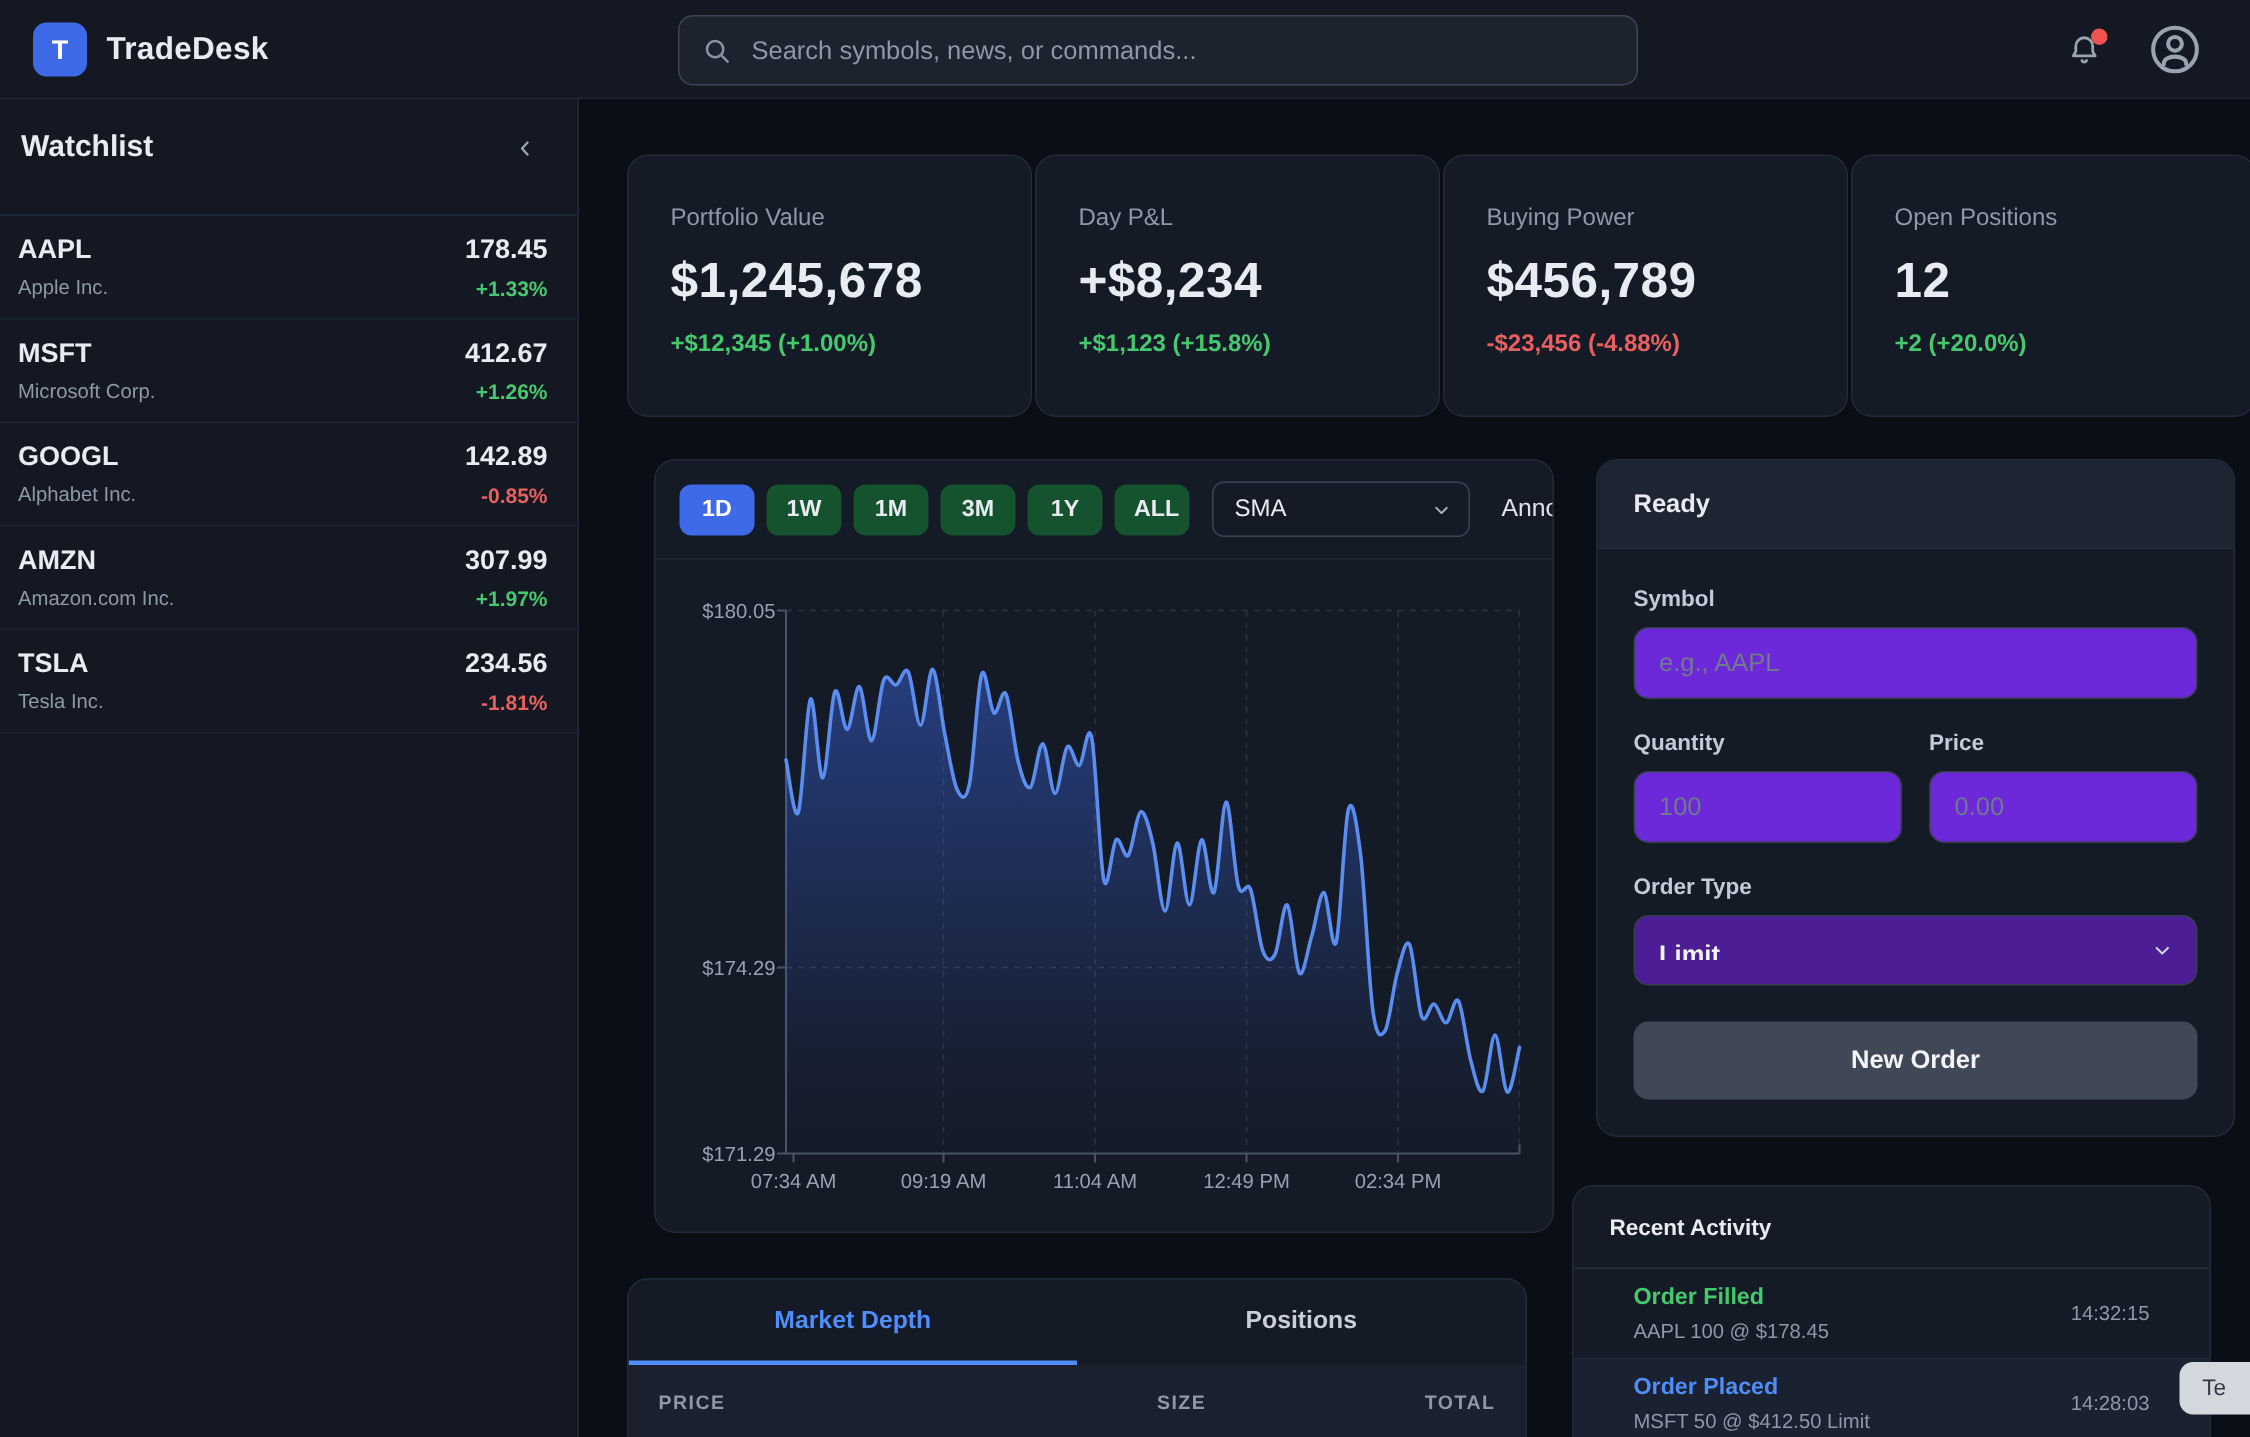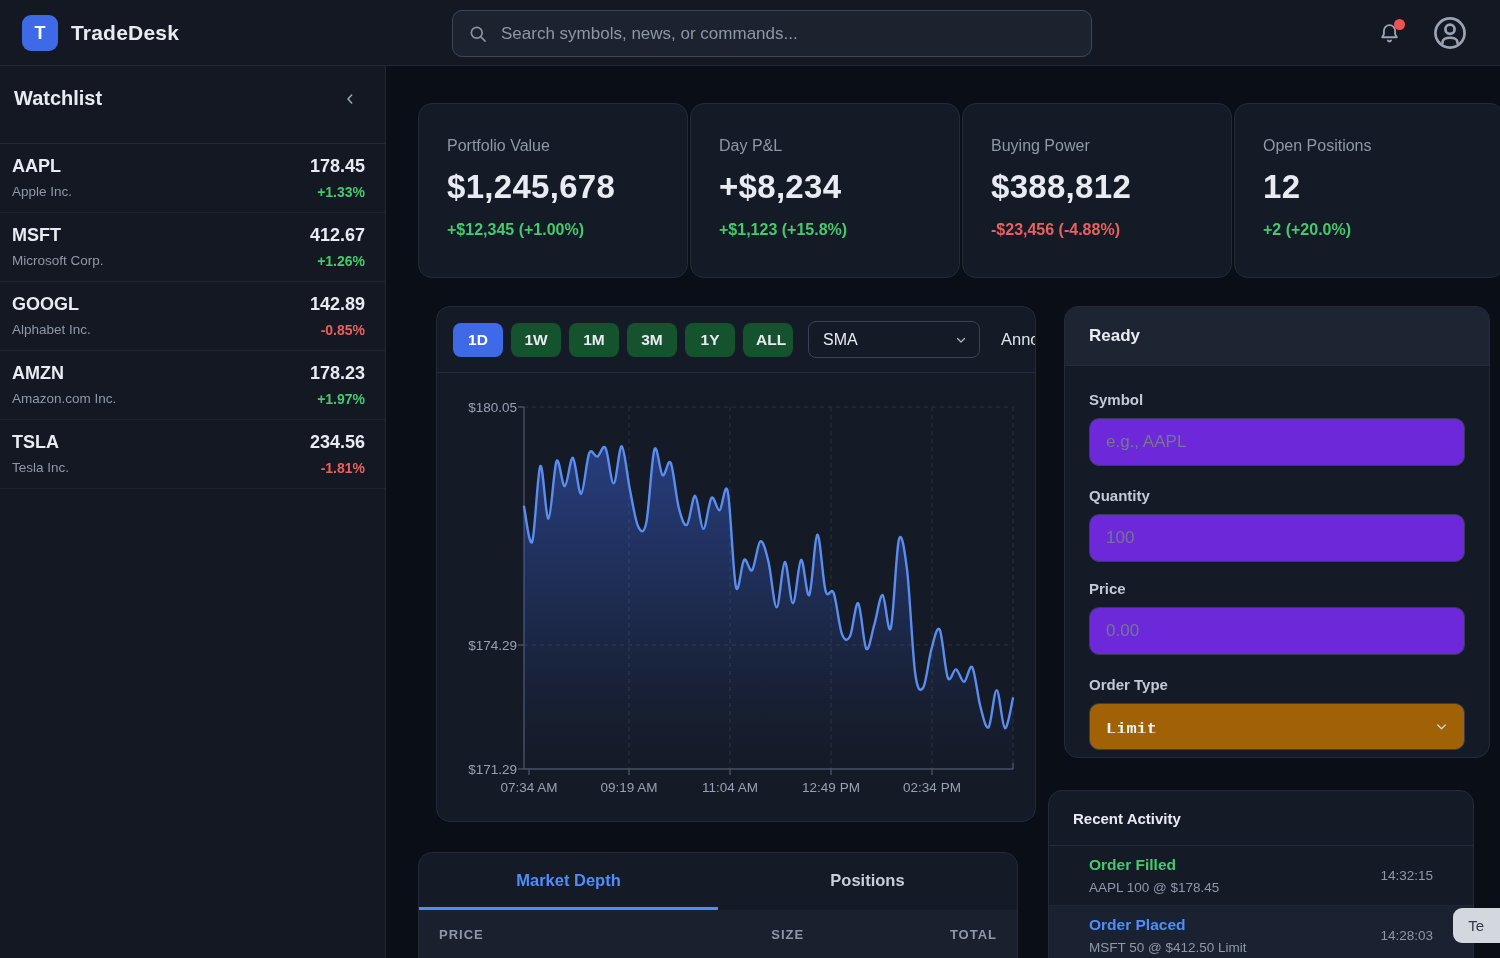--- a/index.html
+++ b/index.html
@@ -80,25 +80,25 @@
   
   .order-panel{position:absolute;left:677px;top:240px;width:426px;height:452px;background:var(--panel);
     border:1px solid var(--border);border-radius:14px;overflow:hidden}
   .op-header{height:59px;background:#1d2432;border-bottom:1px solid #242c3c;display:flex;align-items:center;
     padding:0 24px;font-size:17px;font-weight:700}
   .op-body{padding:25px 24px 0}
   .field-label{font-size:15px;font-weight:600;color:#c3cad7;margin-bottom:10px}
   .text-input{width:100%;height:48px;background:#6d28d9;border:1px solid #363e4f;border-radius:10px;
     color:#dfe4ec;font-size:17px;padding:0 16px;font-family:inherit}
   .text-input::placeholder{color:#6f7a8d}
-  .row-2{display:grid;grid-template-columns:1fr;gap:18px;margin-top:21px}
+  .row-2{display:grid;grid-template-columns:1fr 1fr;gap:18px;margin-top:21px}
   .order-type{margin-top:21px;position:relative}
-  .type-select{appearance:none;-webkit-appearance:none;width:100%;height:47px;background:#a16207;
+  .type-select{appearance:none;-webkit-appearance:none;width:100%;height:47px;background:#4c1d95;
     border:1px solid #363e4f;border-radius:10px;color:#eef1f6;font-size:17px;font-weight:600;
-    padding:16px 16px;font-family:Liberation Mono, monospace;cursor:pointer}
+    padding:16px 16px;font-family:Liberation Sans, sans-serif;cursor:pointer}
   .type-caret{position:absolute;right:16px;bottom:16px;pointer-events:none}
   .submit-btn{margin-top:24px;width:100%;height:52px;background:#404857;border:0;border-radius:10px;
     color:#f2f4f8;font-size:17px;font-weight:700;font-family:inherit;cursor:pointer}
   
   .activity-panel{position:absolute;left:661px;top:724px;width:426px;height:240px;background:var(--panel);
     border:1px solid var(--border);border-radius:14px;overflow:hidden}
   .act-header{height:55px;display:flex;align-items:center;padding:4px 24px;font-size:15px;font-weight:700;
     border-bottom:1px solid #242c3c}
   .act-row{display:flex;justify-content:space-between;align-items:center;height:60px;padding:0 40px;
     border-bottom:1px solid #1e2534;cursor:pointer}
@@ -189,21 +189,21 @@
       <div class="price">142.89</div>
       <div class="chg down">-0.85%</div>
     </div>
   </div>
   <div class="wl-item">
     <div>
       <div class="sym">AMZN</div>
       <div class="name">Amazon.com Inc.</div>
     </div>
     <div class="wl-right">
-      <div class="price">178.23</div>
+      <div class="price">307.99</div>
       <div class="chg up">+1.97%</div>
     </div>
   </div>
   <div class="wl-item">
     <div>
       <div class="sym">TSLA</div>
       <div class="name">Tesla Inc.</div>
     </div>
     <div class="wl-right">
       <div class="price">234.56</div>
@@ -220,21 +220,21 @@
       <div class="stat-value">$1,245,678</div>
       <div class="stat-sub up">+$12,345 (+1.00%)</div>
     </div>
     <div class="stat-card">
       <div class="stat-label">Day P&amp;L</div>
       <div class="stat-value">+$8,234</div>
       <div class="stat-sub up">+$1,123 (+15.8%)</div>
     </div>
     <div class="stat-card">
       <div class="stat-label">Buying Power</div>
-      <div class="stat-value">$388,812</div>
+      <div class="stat-value">$456,789</div>
       <div class="stat-sub down">-$23,456 (-4.88%)</div>
     </div>
     <div class="stat-card">
       <div class="stat-label">Open Positions</div>
       <div class="stat-value">12</div>
       <div class="stat-sub up">+2 (+20.0%)</div>
     </div>
   </section>
 
   <section class="chart-card">

